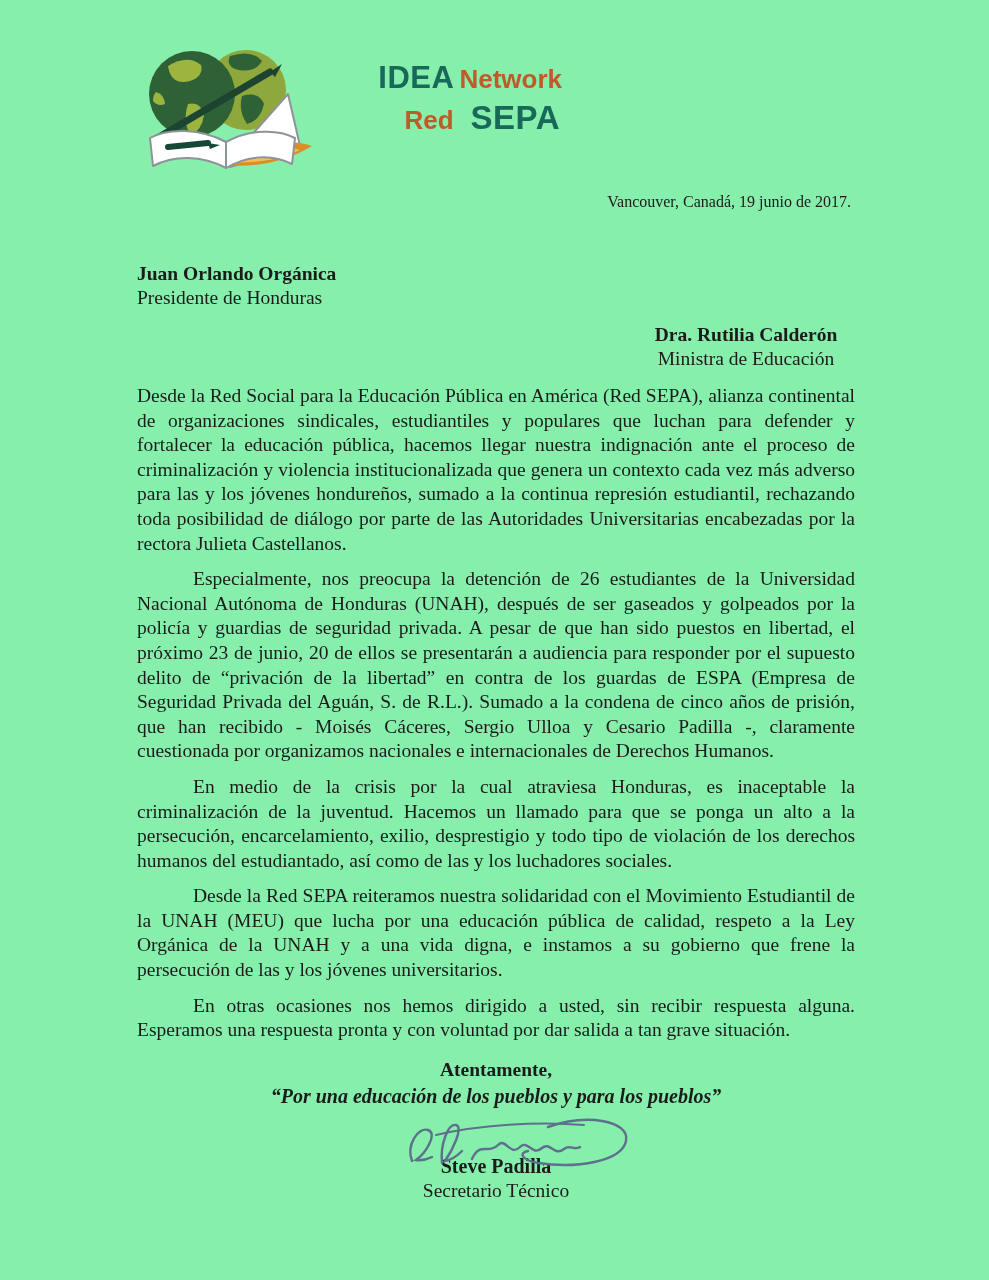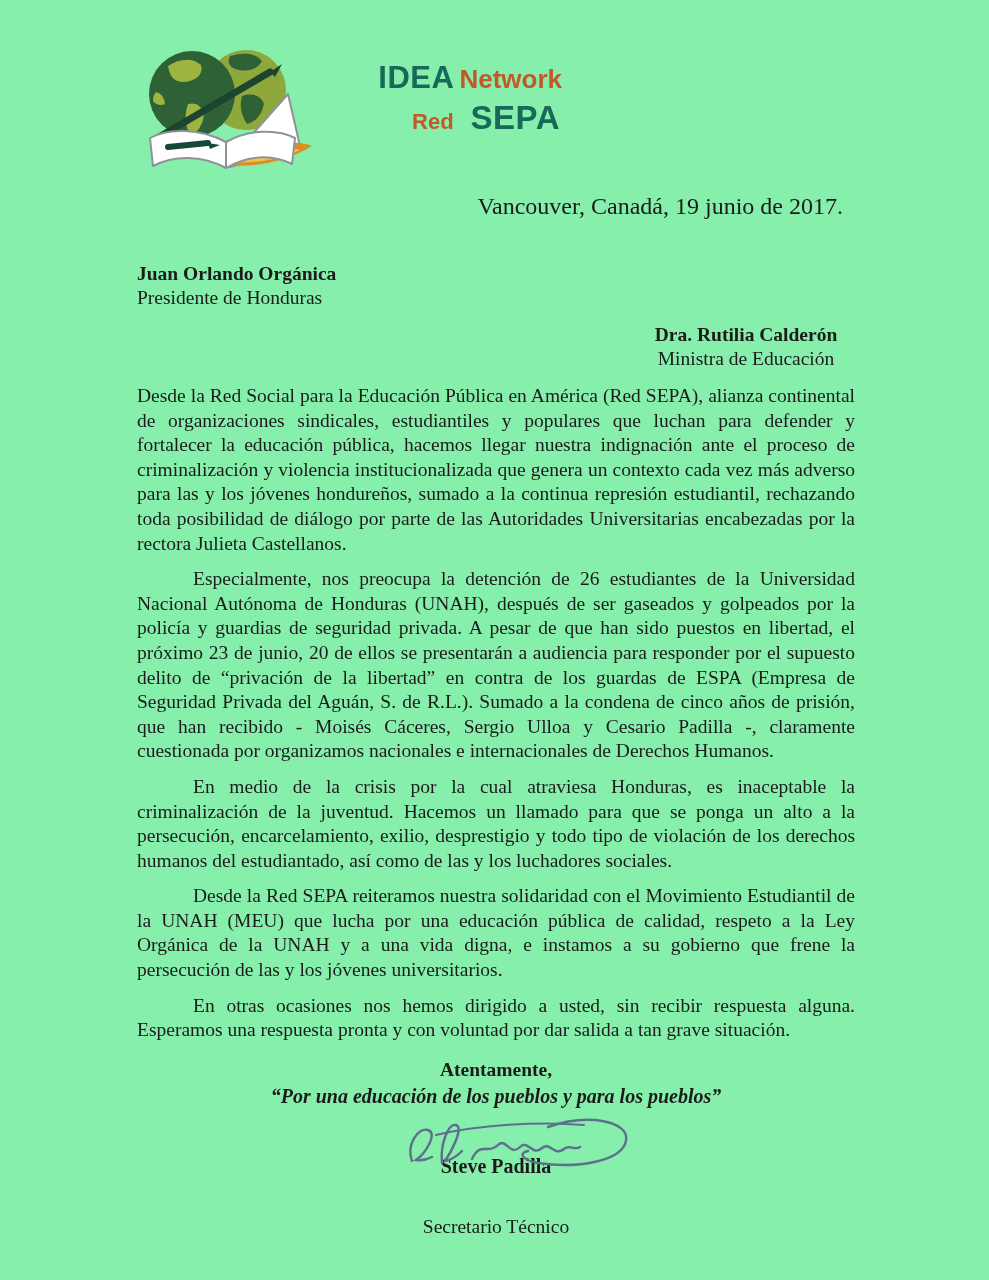--- a/index.html
+++ b/index.html
@@ -14,26 +14,26 @@
     position:absolute; left:102px; top:18px; width:322px; text-align:right;
     font-family:"Liberation Sans", sans-serif; font-weight:bold; line-height:1;
     white-space:nowrap;
   }
   .wm-line1 { margin-bottom:8px; }
   .wm-line2 { padding-right:2px; }
   .wm-teal   { color:#18695A; }
   .wm-orange { color:#C05A28; }
   .wm-idea    { font-size:31px; letter-spacing:0.5px; }
   .wm-network { font-size:26px; margin-left:5px; }
-  .wm-red     { font-size:22px;margin-left:7px; }
+  .wm-red     { font-size:26px;margin-left:7px; }
   .wm-sepa    { font-size:33px; margin-left:17px; letter-spacing:0.5px; }
   
   .dateline {
-    position:absolute; top:193px; left:0; right:146px;
-    text-align:right; font-size:24px;
+    position:absolute; top:193px; left:0; right:138px;
+    text-align:right; font-size:16px;
   }
   .recipient-left { position:absolute; left:137px; top:262px; font-size:19.5px; line-height:1.22; }
   .recipient-left .r-name { font-weight:bold; }
   .recipient-right {
     position:absolute; right:123px; top:323px; width:240px;
     text-align:center; font-size:19.5px; line-height:1.22;
   }
   .recipient-right .r-name { font-weight:bold; }
   
   .body {
@@ -41,21 +41,21 @@
     font-size:19.5px; line-height:24.6px; text-align:justify;
   }
   .body p { margin:0 0 11px 0; }
   .body p.indent { text-indent:56px; }
   .closing { text-align:center; margin-top:15px; }
   .salutation { font-weight:bold; font-size:19.5px; }
   .motto { font-weight:bold; font-style:italic; font-size:20px; margin-top:2px; }
   .sig-block { text-align:center; margin-top:2px; }
   .sig-svg { display:block; margin:0 auto -21px auto; transform:translateX(22px); }
   .sig-name { font-weight:bold; font-size:20px; }
-  .sig-title { font-size:19.5px;margin-top:36px; }
+  .sig-title { font-size:19.5px; }
 </style>
 </head>
 <body>
 
 <div class="page">
 
   <div class="logo">
     <svg class="logo-mark" viewBox="0 0 178 138" xmlns="http://www.w3.org/2000/svg">
 
       <circle cx="108" cy="46" r="40" fill="#8FA83B"></circle>

